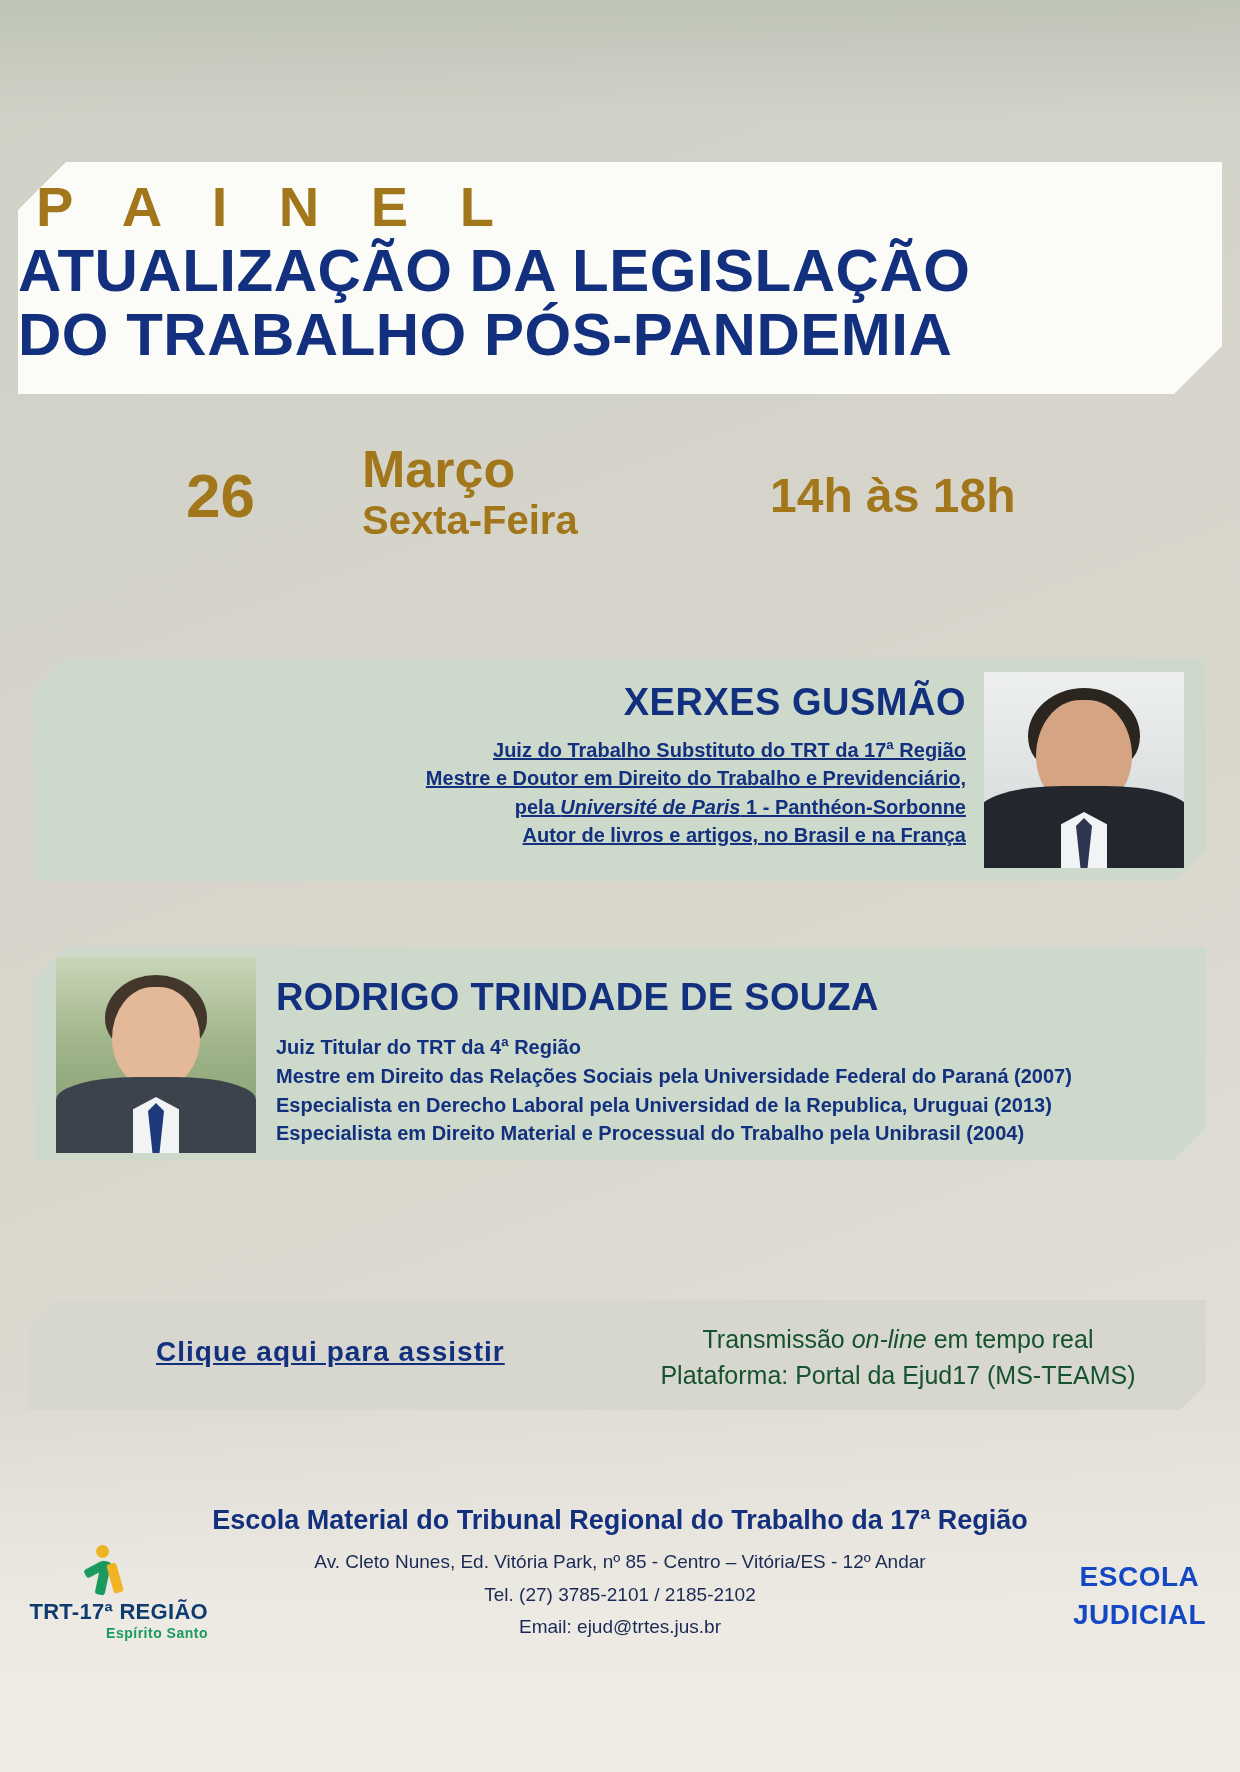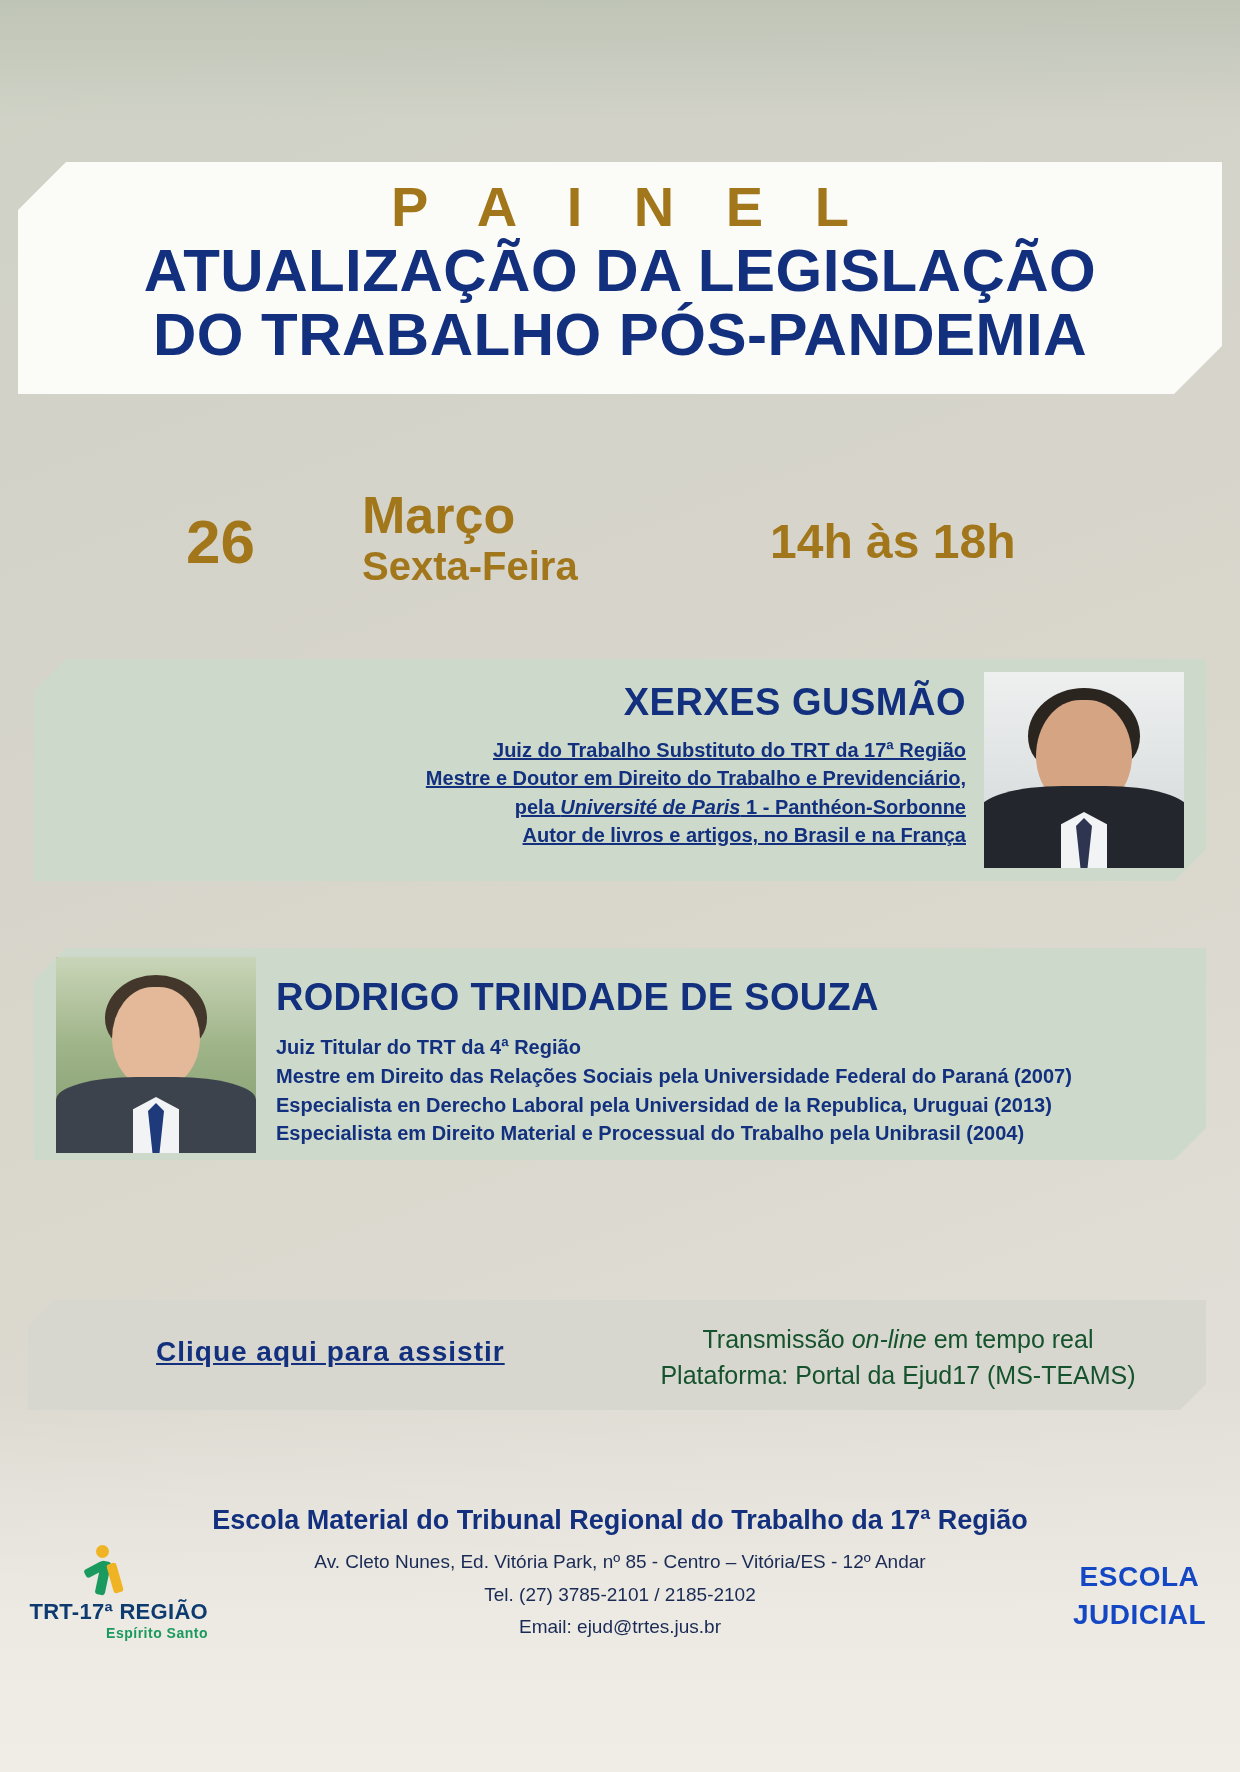--- a/index.html
+++ b/index.html
@@ -39,21 +39,20 @@
   
   .title-banner {
     position: absolute;
     left: 18px;
     top: 162px;
     width: 1204px;
     height: 296px;
     background: #fbfbf8;
     clip-path: polygon(48px 0, 1204px 0, 1204px 184px, 1156px 232px, 0 232px, 0 48px);
     box-shadow: 0 1px 3px rgba(0,0,0,.12);
-    text-align: center;
     z-index: 3;
   }
   .painel {
     margin-top: 12px;
     font-size: 56px;
     font-weight: bold;
     letter-spacing: 18px;
     color: #a2771b;
     text-indent: 18px;
   }
@@ -66,21 +65,20 @@
   }
 
   
   .date-row {
     position: absolute;
     left: 0; right: 0;
     top: 440px;
     height: 140px;
     color: #a2771b;
     z-index: 3;
-    margin-top: 46px;
   }
   .day {
     position: absolute;
     left: 186px;
     top: 20px;
     font-size: 62px;
     font-weight: bold;
   }
   .month-block {
     position: absolute;

